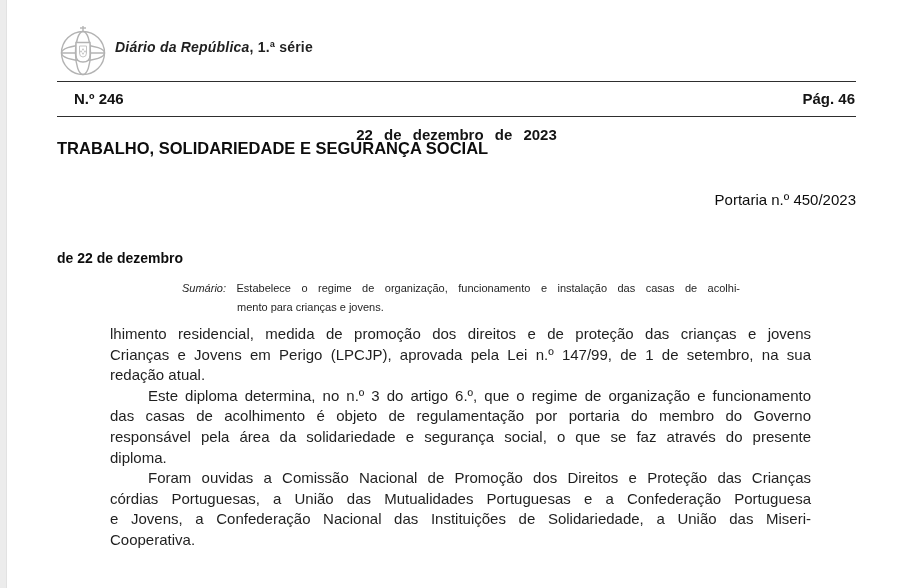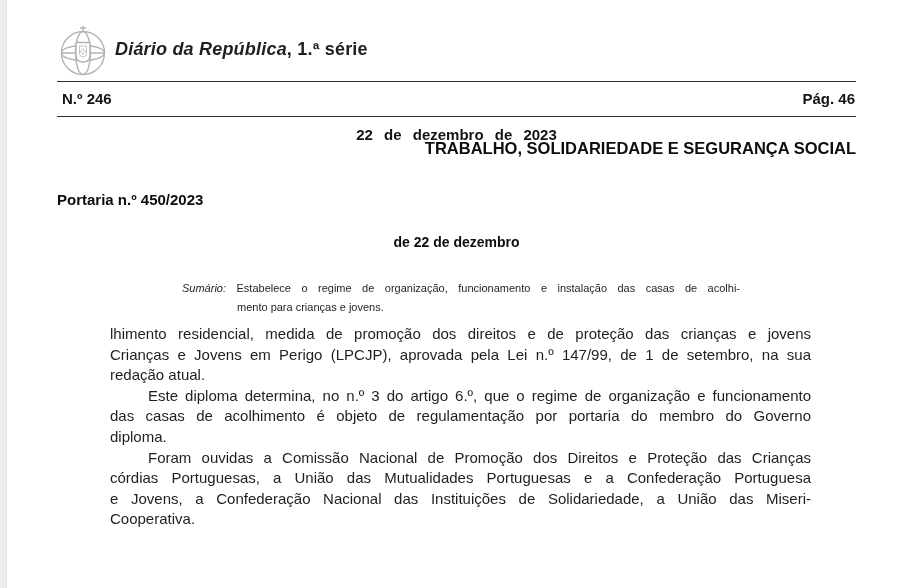--- a/index.html
+++ b/index.html
@@ -14,53 +14,53 @@
   }
   .edge-strip {
     position: absolute; left: 0; top: 0;
     width: 6px; height: 588px;
     background: #ececec;
     border-right: 1px solid #e2e2e2;
   }
   .logo { position: absolute; left: 57px; top: 25px; }
   .masthead-title {
     position: absolute; left: 115px; top: 39px;
-    font-size: 18px; font-weight: bold; letter-spacing: 0.2px;
+    font-size: 14px; font-weight: bold; letter-spacing: 0.2px;
     white-space: nowrap;
   }
   .masthead-title .it { font-style: italic; }
   .rule {
     position: absolute; left: 57px; width: 799px; height: 1px;
     background: #2e2e2e;
   }
   .rule1 { top: 81px; }
   .rule2 { top: 116px; }
   .header-bar {
     position: absolute; left: 57px; top: 90px;
     width: 799px; height: 18px;
     font-weight: bold; font-size: 15px; color: #141414;
   }
-  .hb-left  { position: absolute; left: 5px; white-space: nowrap; }
+  .hb-left  { position: absolute; left: 17px; white-space: nowrap; }
   .hb-center{
     position: absolute; left: 50%; transform: translateX(-50%);
     word-spacing: 7px; white-space: nowrap; margin-top: 36px;
   }
   .hb-right { position: absolute; right: 1px; white-space: nowrap; }
   .h1 {
     position: absolute; left: 57px; top: 139px; width: 799px;
-    text-align: right; font-weight: bold; font-size: 16.5px; color: #0d0d0d;
+    text-align: left; font-weight: bold; font-size: 16.5px; color: #0d0d0d;
     white-space: nowrap;
   }
   .h2 {
     position: absolute; left: 57px; top: 191px; width: 799px;
-    text-align: left; font-weight: bold; font-size: 15px; color: #0d0d0d;
+    text-align: right; font-weight: normal; font-size: 15px; color: #0d0d0d;
   }
   .h3 {
-    position: absolute; left: 57px; top: 234px; width: 799px;
-    text-align: center; font-weight: bold; font-size: 14px; color: #0d0d0d;
+    position: absolute; left: 57px; top: 250px; width: 799px;
+    font-weight: bold; font-size: 14px; color: #0d0d0d;
   }
   .summary {
     position: absolute; left: 182px; top: 279px; width: 558px;
     font-size: 11px; line-height: 19px;
   }
   .sline { text-align: justify; text-align-last: justify; }
   .sline:not(.first) { padding-left: 55px; }
   .sline.last { text-align: left; text-align-last: left; }
   .body-text {
     position: absolute; left: 110px; top: 324px; width: 701px;
@@ -121,20 +121,21 @@
 
   <div class="body-text">
     <div>
         <div class="bline">lhimento residencial, medida de promoção dos direitos e de proteção das crianças e jovens</div>
         <div class="bline">Crianças e Jovens em Perigo (LPCJP), aprovada pela Lei n.º 147/99, de 1 de setembro, na sua</div>
         <div class="bline last">redação atual.</div>
       </div>
     <div>
         <div class="bline first">Este diploma determina, no n.º 3 do artigo 6.º, que o regime de organização e funcionamento</div>
         <div class="bline">das casas de acolhimento é objeto de regulamentação por portaria do membro do Governo</div>
+        <div class="bline">responsável pela área da solidariedade e segurança social, o que se faz através do presente</div>
         <div class="bline last">diploma.</div>
       </div>
     <div>
         <div class="bline first">Foram ouvidas a Comissão Nacional de Promoção dos Direitos e Proteção das Crianças</div>
         <div class="bline">córdias Portuguesas, a União das Mutualidades Portuguesas e a Confederação Portuguesa</div>
         <div class="bline">e Jovens, a Confederação Nacional das Instituições de Solidariedade, a União das Miseri-</div>
         <div class="bline last">Cooperativa.</div>
       </div>
   </div>
 

